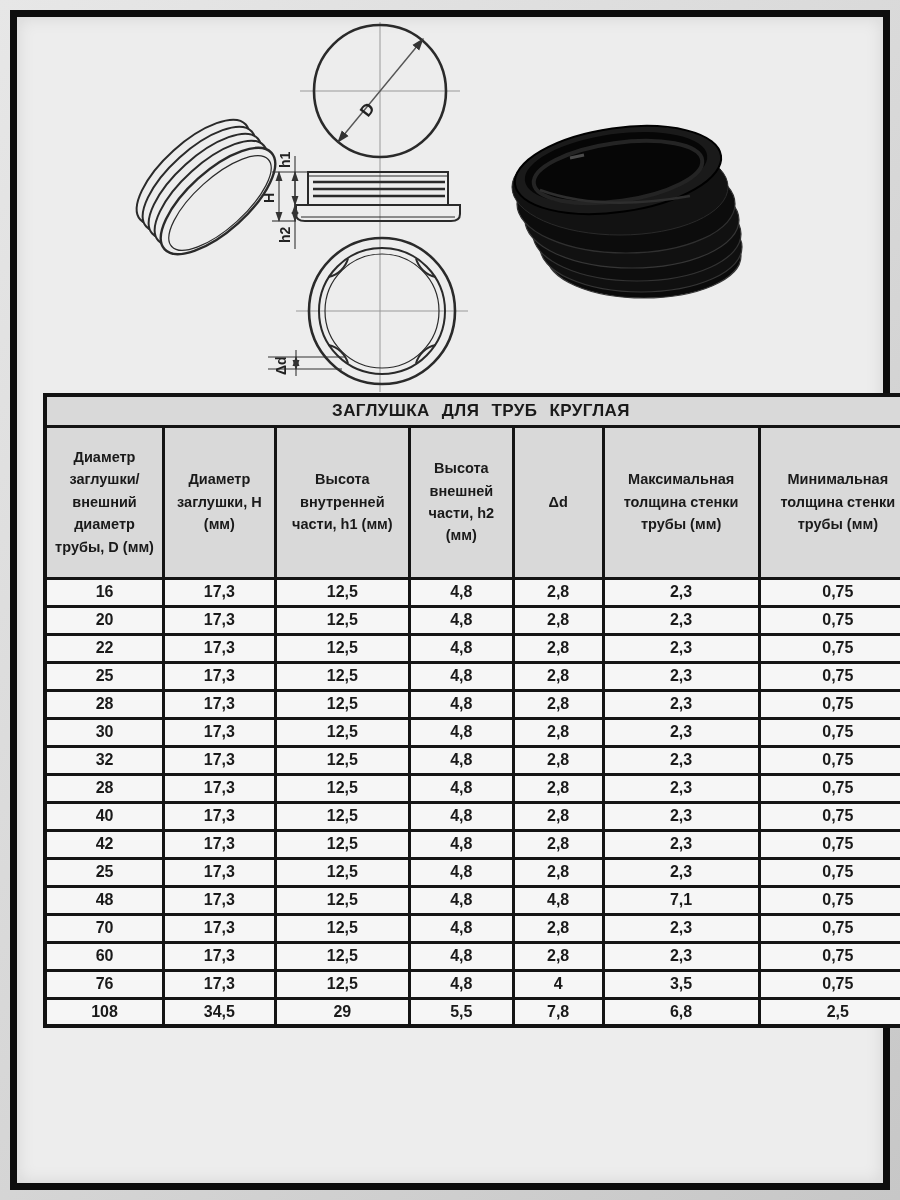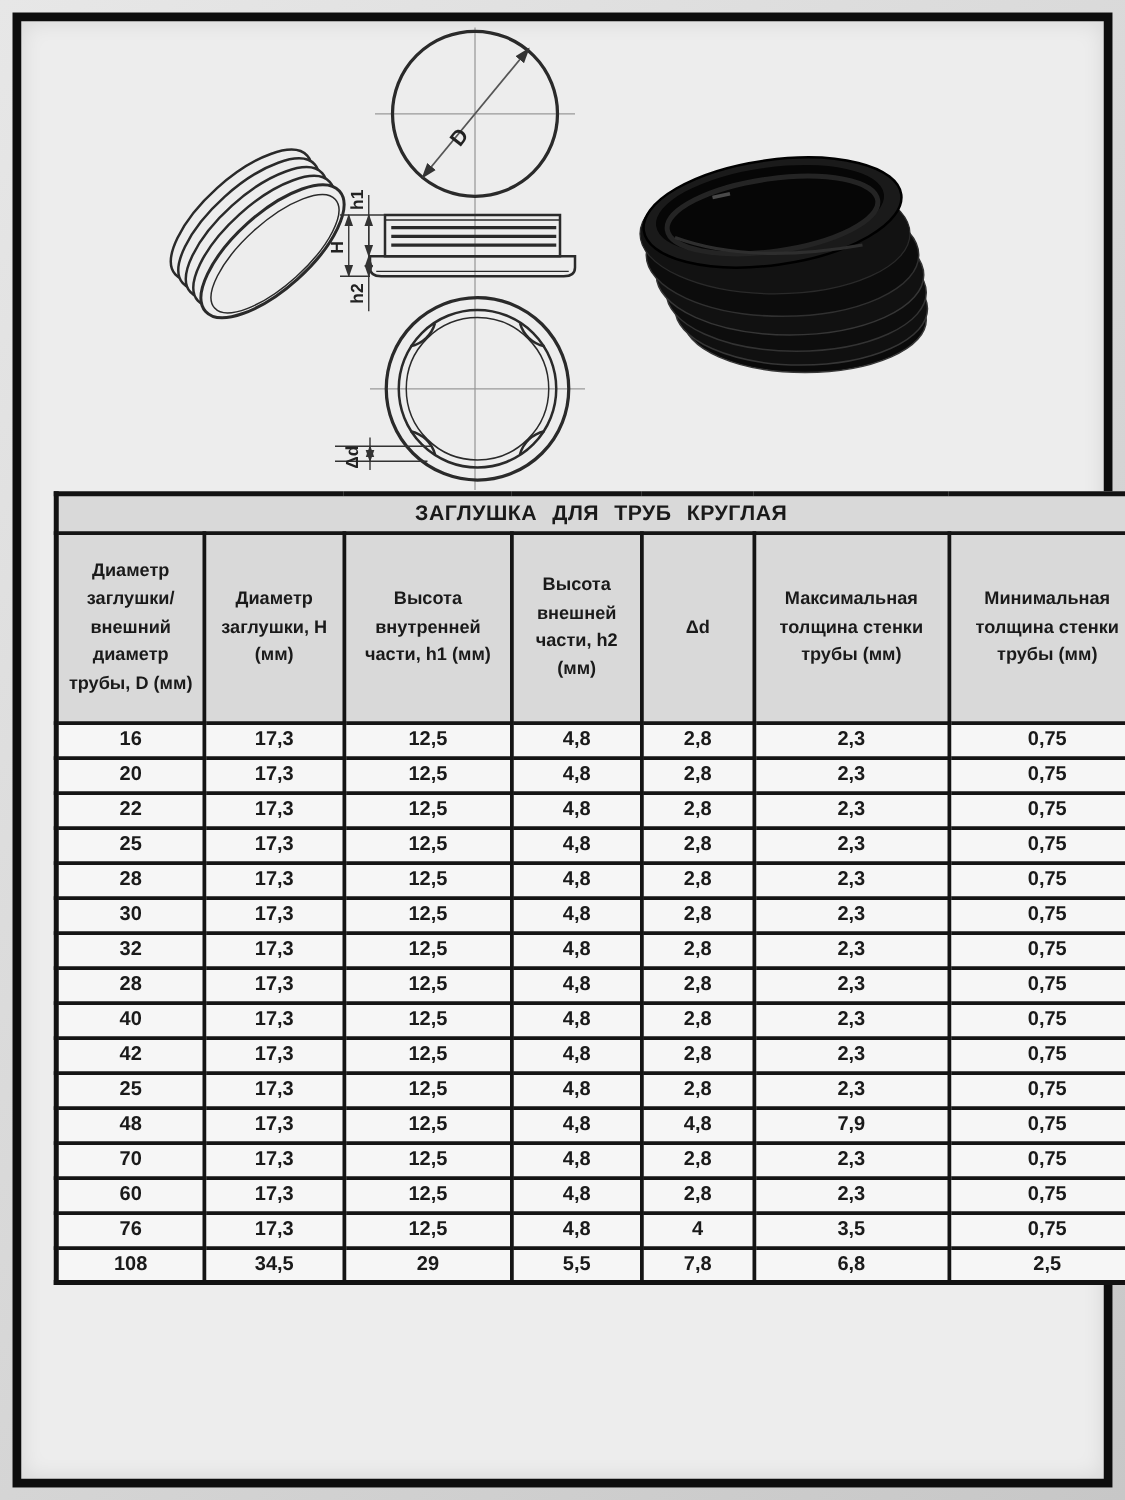--- a/index.html
+++ b/index.html
@@ -312,21 +312,21 @@
             <td>2,3</td>
             <td>0,75</td>
           </tr>
 
           <tr>
             <td>48</td>
             <td>17,3</td>
             <td>12,5</td>
             <td>4,8</td>
             <td>4,8</td>
-            <td>7,9</td>
+            <td>7,1</td>
             <td>0,75</td>
           </tr>
 
           <tr>
             <td>70</td>
             <td>17,3</td>
             <td>12,5</td>
             <td>4,8</td>
             <td>2,8</td>
             <td>2,3</td>

